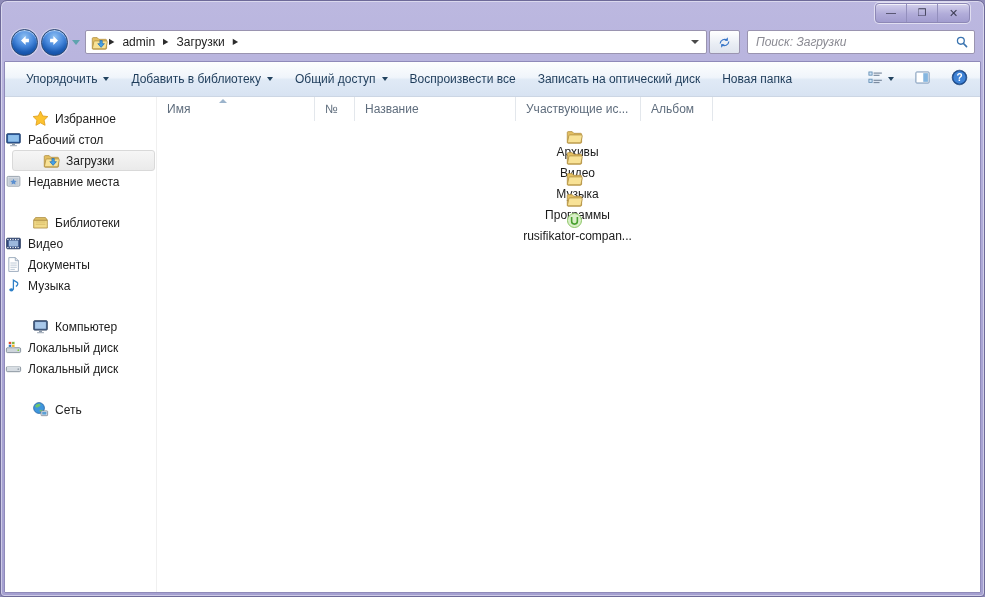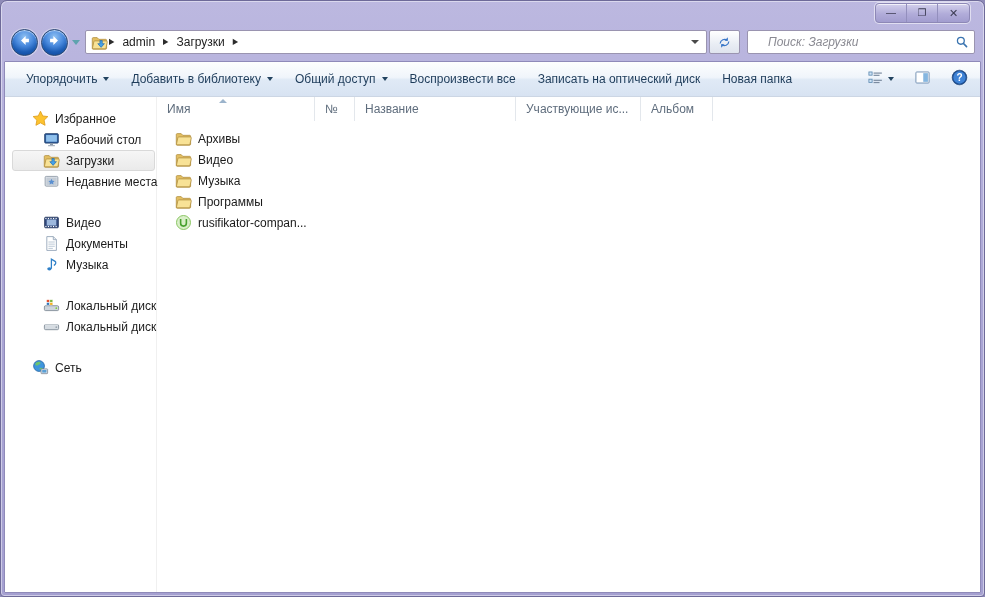--- a/index.html
+++ b/index.html
@@ -62,21 +62,21 @@
     width:31px; height:24px; margin-left:2px; flex:0 0 auto;
     background:linear-gradient(#ffffff, #e9edf4 60%, #dfe4ee);
     border:1px solid #9a94b0; border-radius:2px;
     display:flex; align-items:center; justify-content:center;
   }
   .refresh-btn svg { width:15px; height:15px; }
   .searchbox {
     flex:1; height:24px; margin-left:7px; background:#fff; border:1px solid #9a94b0; border-radius:2px;
     display:flex; align-items:center; padding:0 5px 0 8px;
   }
-  .search-text { flex:1; color:#8a8a92; font-style:italic;margin-left:12px; }
+  .search-text { flex:1; color:#8a8a92; font-style:italic; }
   .searchbox svg { width:14px; height:14px; }
 
   
   .body {
     flex:1; margin:0 3px 3px; background:#fff;
     border:1px solid #8f8ab9; border-radius:1px;
     display:flex; flex-direction:column; overflow:hidden;
   }
 
   
@@ -94,39 +94,39 @@
   .tb-iconbtn + .tb-iconbtn { margin-left:8px; }
 
   
   .main { flex:1; display:flex; overflow:hidden; background:#fff; }
   .sidebar { width:152px; flex:0 0 auto; padding-top:11px; background:#fff; border-right:1px solid #f0f0f0; }
   .side-group { margin-bottom:20px; }
   .side-item { height:21px; display:flex; align-items:center; color:#1c1c1c; cursor:default; }
   .side-item .icon, .file-row .icon { width:17px; height:17px; display:inline-flex; margin-right:6px; flex:0 0 auto; }
   .side-item .icon svg, .file-row .icon svg { width:17px; height:17px; }
   .side-item.lvl0 { padding-left:27px; }
-  .side-item.lvl1 { padding-left:38px; }
+  .side-item.lvl1 { }
   .side-item.selected {
     background:linear-gradient(#f6f6f6, #eaeaea);
     border:1px solid #d9d9d9; border-radius:3px;
     margin:0 1px 0 7px; padding-left:30px; height:21px;
   }
   .side-label { white-space:nowrap; }
 
   
   .filearea { flex:1; display:flex; flex-direction:column; overflow:hidden; }
   .colheaders { flex:0 0 24px; display:flex; color:#5f6d7d;align-items:center; }
   .col { position:relative; padding:0 0 0 10px; line-height:24px; border-right:1px solid #e3e7ec; white-space:nowrap; overflow:hidden; }
   .col .sort-arrow {
     position:absolute; top:2px; left:62px; width:0; height:0;
     border-left:4px solid transparent; border-right:4px solid transparent; border-bottom:4px solid #9cb4cc;
   }
   .col-fill { flex:1; }
   .files { flex:1; padding-top:7px; }
-  .file-row { height:21px; display:flex; align-items:center; padding-left:18px; color:#1a1a1a; cursor:default; }
+  .file-row { height:21px; display:flex; align-items:center; padding-left:18px; color:#1a1a1a; cursor:default;flex-direction:column; }
   .file-label { white-space:nowrap; }
 
   
   .statusbar {
     flex:0 0 62px; border-top:1px solid #e3e3e8;
     background:linear-gradient(#fbfcfe, #f1f3f9);
     display:flex; align-items:flex-start; padding:6px 12px 0 14px;
   }
   .status-icon { width:44px; height:48px; margin-right:26px; }
   .status-icon svg { width:44px; height:48px; }
@@ -292,20 +292,30 @@
                 <svg viewBox="0 0 16 16">
                   <rect x="2" y="3.2" width="12" height="9.2" rx="1" fill="#dde2e8" stroke="#8d97a4" stroke-width=".8"></rect>
                   <rect x="3.2" y="4.4" width="9.6" height="6.8" fill="#c3ccd6"></rect>
                   <path d="M8 5.4l.9 1.8 2 .3-1.4 1.4.3 2L8 9.9l-1.8 1 .3-2-1.4-1.4 2-.3z" fill="#5a8fd0"></path>
                 </svg>
               </span>
               <span class="side-label">Недавние места</span>
             </div>
           </div>
           <div class="side-group">
+            <div class="side-item lvl0">
+              <span class="icon">
+                <svg viewBox="0 0 16 16">
+                  <path d="M1.6 5.8h12.8v7.4H1.6z" fill="#f1da89" stroke="#ad8f44" stroke-width=".8"></path>
+                  <path d="M1.6 5.8l1.7-2.4h9.4l1.7 2.4z" fill="#e2c368" stroke="#ad8f44" stroke-width=".8"></path>
+                  <path d="M3.4 7.6h9.2M3.4 9.6h9.2" stroke="#d9bd6a" stroke-width="1"></path>
+                </svg>
+              </span>
+              <span class="side-label">Библиотеки</span>
+            </div>
             <div class="side-item lvl1">
               <span class="icon">
                 <svg viewBox="0 0 16 16">
                   <rect x="1.5" y="3" width="13" height="10" rx="1" fill="#31497c" stroke="#1f3156" stroke-width=".7"></rect>
                   <rect x="3.5" y="5.2" width="9" height="5.6" fill="#9db8dd"></rect>
                   <g fill="#fff">
                     <rect x="2.2" y="3.7" width="1.1" height="1.1"></rect>
                     <rect x="4.6" y="3.7" width="1.1" height="1.1"></rect>
                     <rect x="7" y="3.7" width="1.1" height="1.1"></rect>
                     <rect x="9.4" y="3.7" width="1.1" height="1.1"></rect>
@@ -336,20 +346,31 @@
               <span class="icon">
                 <svg viewBox="0 0 16 16">
                   <ellipse cx="6" cy="12.1" rx="2" ry="1.5" fill="#2f80c8"></ellipse>
                   <path d="M7.9 12V3l3.5 2.1c.8.5.8 1.9.1 2.6l-1.2 1.2" fill="none" stroke="#2f80c8" stroke-width="1.2"></path>
                 </svg>
               </span>
               <span class="side-label">Музыка</span>
             </div>
           </div>
           <div class="side-group">
+            <div class="side-item lvl0">
+              <span class="icon">
+                <svg viewBox="0 0 16 16">
+                  <rect x="1.6" y="2.5" width="12.8" height="8.9" rx=".9" fill="#49648c" stroke="#2b3f5c" stroke-width=".8"></rect>
+                  <rect x="2.9" y="3.8" width="10.2" height="6.3" fill="#a8c8ea"></rect>
+                  <rect x="6.6" y="11.5" width="2.8" height="1.7" fill="#8b98a8"></rect>
+                  <rect x="4.7" y="13.2" width="6.6" height="1.2" rx=".4" fill="#aab4c0"></rect>
+                </svg>
+              </span>
+              <span class="side-label">Компьютер</span>
+            </div>
             <div class="side-item lvl1">
               <span class="icon">
                 <svg viewBox="0 0 16 16">
                   <rect x="1.3" y="8.2" width="13.4" height="4.6" rx="1.1" fill="#ced5dc" stroke="#7c8894" stroke-width=".8"></rect>
                   <circle cx="12.5" cy="10.5" r=".8" fill="#7fd13b"></circle>
                   <g stroke="#fff" stroke-width=".3">
                     <rect x="3.4" y="2.6" width="2.7" height="2.3" fill="#e34f2f"></rect>
                     <rect x="6.5" y="2.6" width="2.7" height="2.3" fill="#7eb441"></rect>
                     <rect x="3.4" y="5.3" width="2.7" height="2.3" fill="#3277bc"></rect>
                     <rect x="6.5" y="5.3" width="2.7" height="2.3" fill="#f3b01f"></rect>

